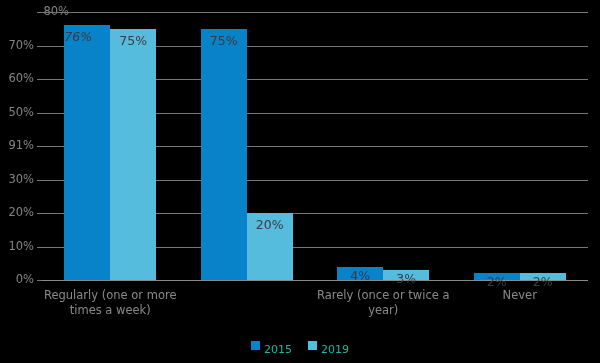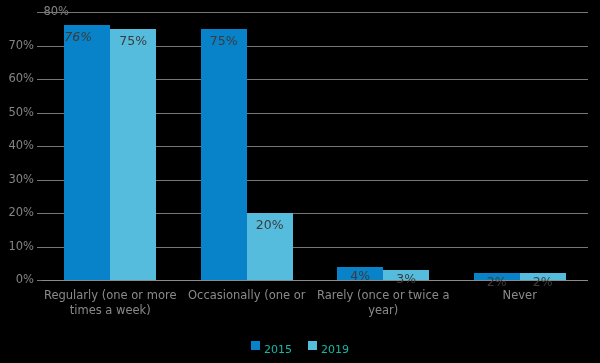--- a/index.html
+++ b/index.html
@@ -116,21 +116,21 @@
 
   <div id="y-axis">
       <div class="ytick" style="left: 0px; top: 274px;">0%</div>
       <div class="ytick-mark" style="top: 280px;"></div>
       <div class="ytick" style="left: 0px; top: 240.5px;">10%</div>
       <div class="ytick-mark" style="top: 246.5px;"></div>
       <div class="ytick" style="left: 0px; top: 207px;">20%</div>
       <div class="ytick-mark" style="top: 213px;"></div>
       <div class="ytick" style="left: 0px; top: 173.5px;">30%</div>
       <div class="ytick-mark" style="top: 179.5px;"></div>
-      <div class="ytick" style="left: 0px; top: 140px;">40%</div>
+      <div class="ytick" style="left: 0px; top: 140px;">91%</div>
       <div class="ytick-mark" style="top: 146px;"></div>
       <div class="ytick" style="left: 0px; top: 106.5px;">50%</div>
       <div class="ytick-mark" style="top: 112.5px;"></div>
       <div class="ytick" style="left: 0px; top: 73px;">60%</div>
       <div class="ytick-mark" style="top: 79px;"></div>
       <div class="ytick" style="left: 0px; top: 39.5px;">70%</div>
       <div class="ytick-mark" style="top: 45.5px;"></div>
       <div class="ytick" style="left: 0px; top: 6px; padding-left: 35px;">80%</div>
       <div class="ytick-mark" style="top: 12px;"></div>
     </div>
@@ -166,21 +166,20 @@
         <div class="bar-label" style="left: 477.75px; width: 46px; top: 264.3px;">2%</div>
       </div>
   </div>
 
   <div id="x-axis">
       <div class="cat-label" style="left: 37px; width: 146.5px;">
         <div>Regularly (one or more</div>
         <div>times a week)</div>
       </div>
       <div class="cat-label" style="left: 173.5px; width: 146.5px;">
-        <div>Occasionally (one or</div>
       </div>
       <div class="cat-label" style="left: 310px; width: 146.5px;">
         <div>Rarely (once or twice a</div>
         <div>year)</div>
       </div>
       <div class="cat-label" style="left: 446.5px; width: 146.5px;">
         <div>Never</div>
       </div>
     </div>
 

